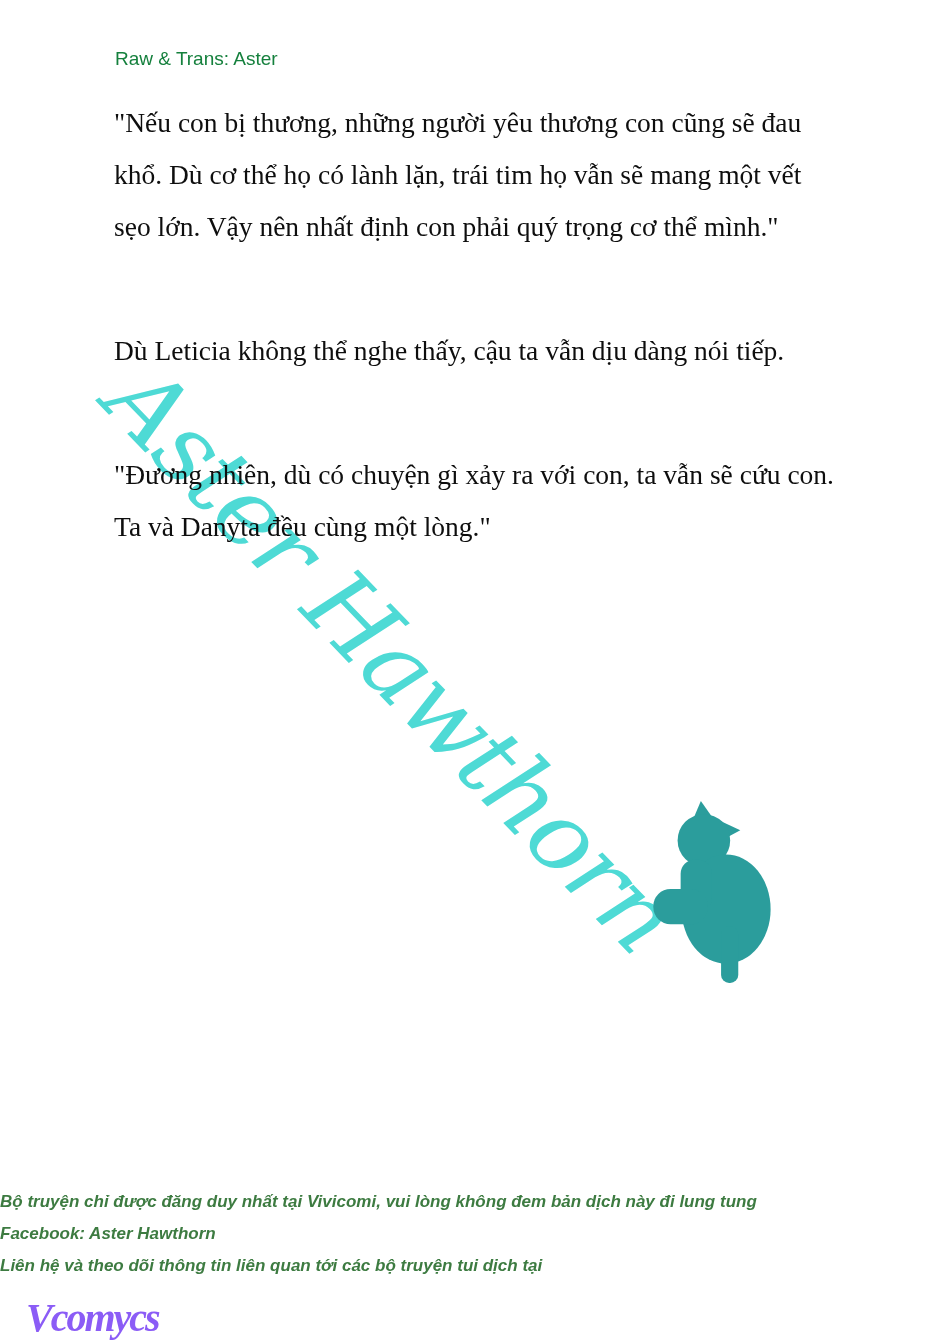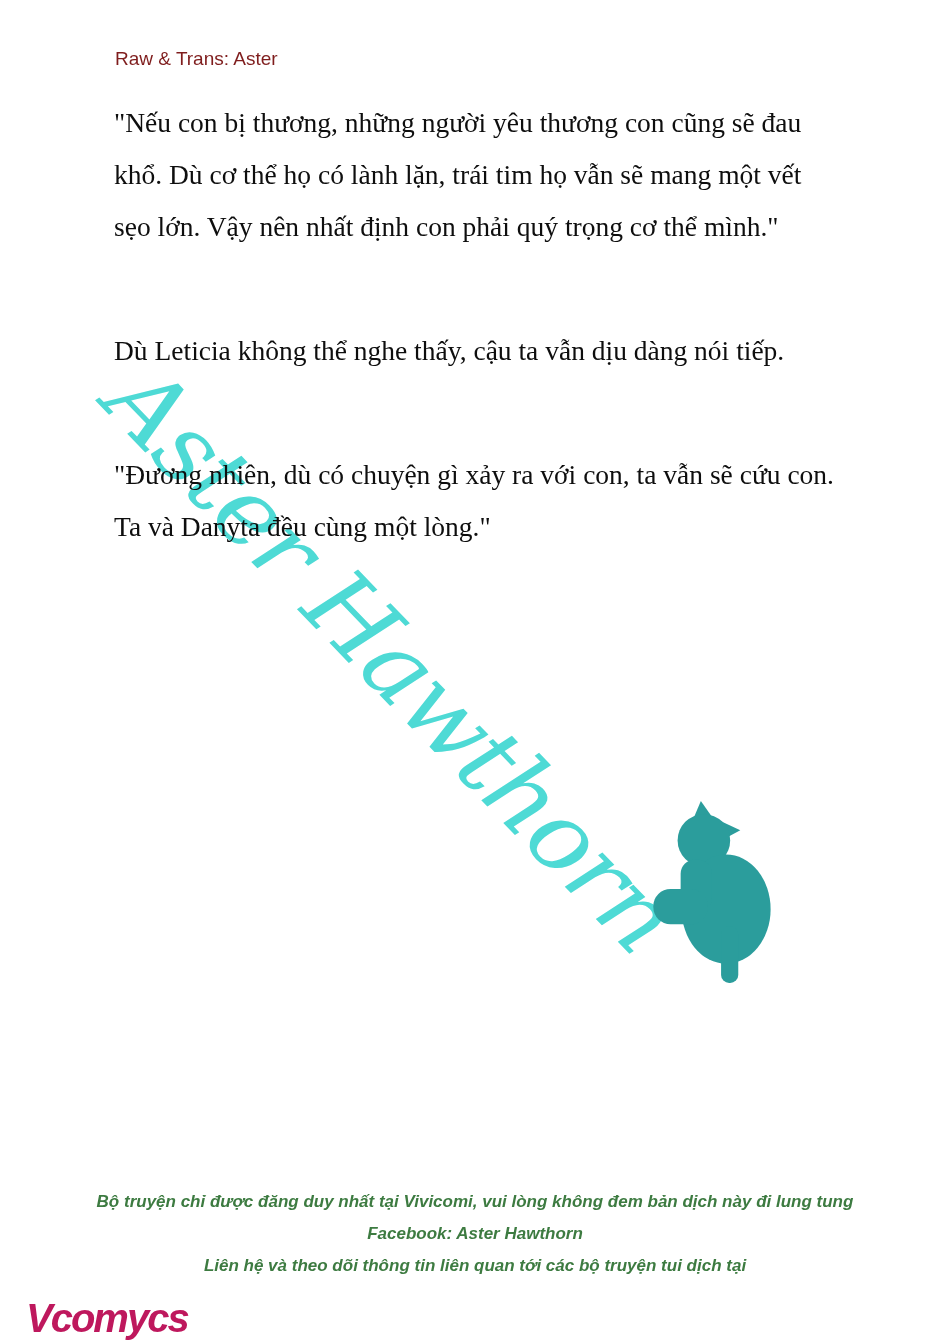--- a/index.html
+++ b/index.html
@@ -49,58 +49,57 @@
     position: absolute;
     inset: 0;
     z-index: 1;
   }
   .credit {
     position: absolute;
     left: 115px;
     top: 48px;
     font-family: "Liberation Sans", sans-serif;
     font-size: 19px;
-    color: #7f1d1d;
+    color: #15803d;
   }
   .body-text {
     position: absolute;
     left: 114px;
     top: 97px;
     width: 724px;
     font-size: 27.5px;
     line-height: 52px;
     color: #0e0e0e;
   }
   .body-text p {
     margin: 0 0 72px 0;
     text-align: left;
   }
   .footer-notice {
     position: absolute;
     left: 0;
     top: 1186px;
     width: 100%;
-    text-align: center;
     font-family: "Liberation Sans", "DejaVu Sans", sans-serif;
     font-weight: bold;
     font-style: italic;
     font-size: 17px;
     line-height: 32px;
     color: #3d7b41;
   }
   .logo {
     position: absolute;
     left: 26px;
     top: 1298px;
-    font-family: Liberation Sans, sans-serif;
+    font-family: Liberation Serif, serif;
     font-weight: bold;
     font-style: italic;
     font-size: 40px;
     letter-spacing: -2px;
-    color: #be185d;
+    color: #8b5cf6;
     line-height: 1;
   }
 </style>
 </head>
 <body>
 
 <div class="page">
 
   <div class="decor-layer">
     <div class="watermark">Aster Hawthorn</div>

